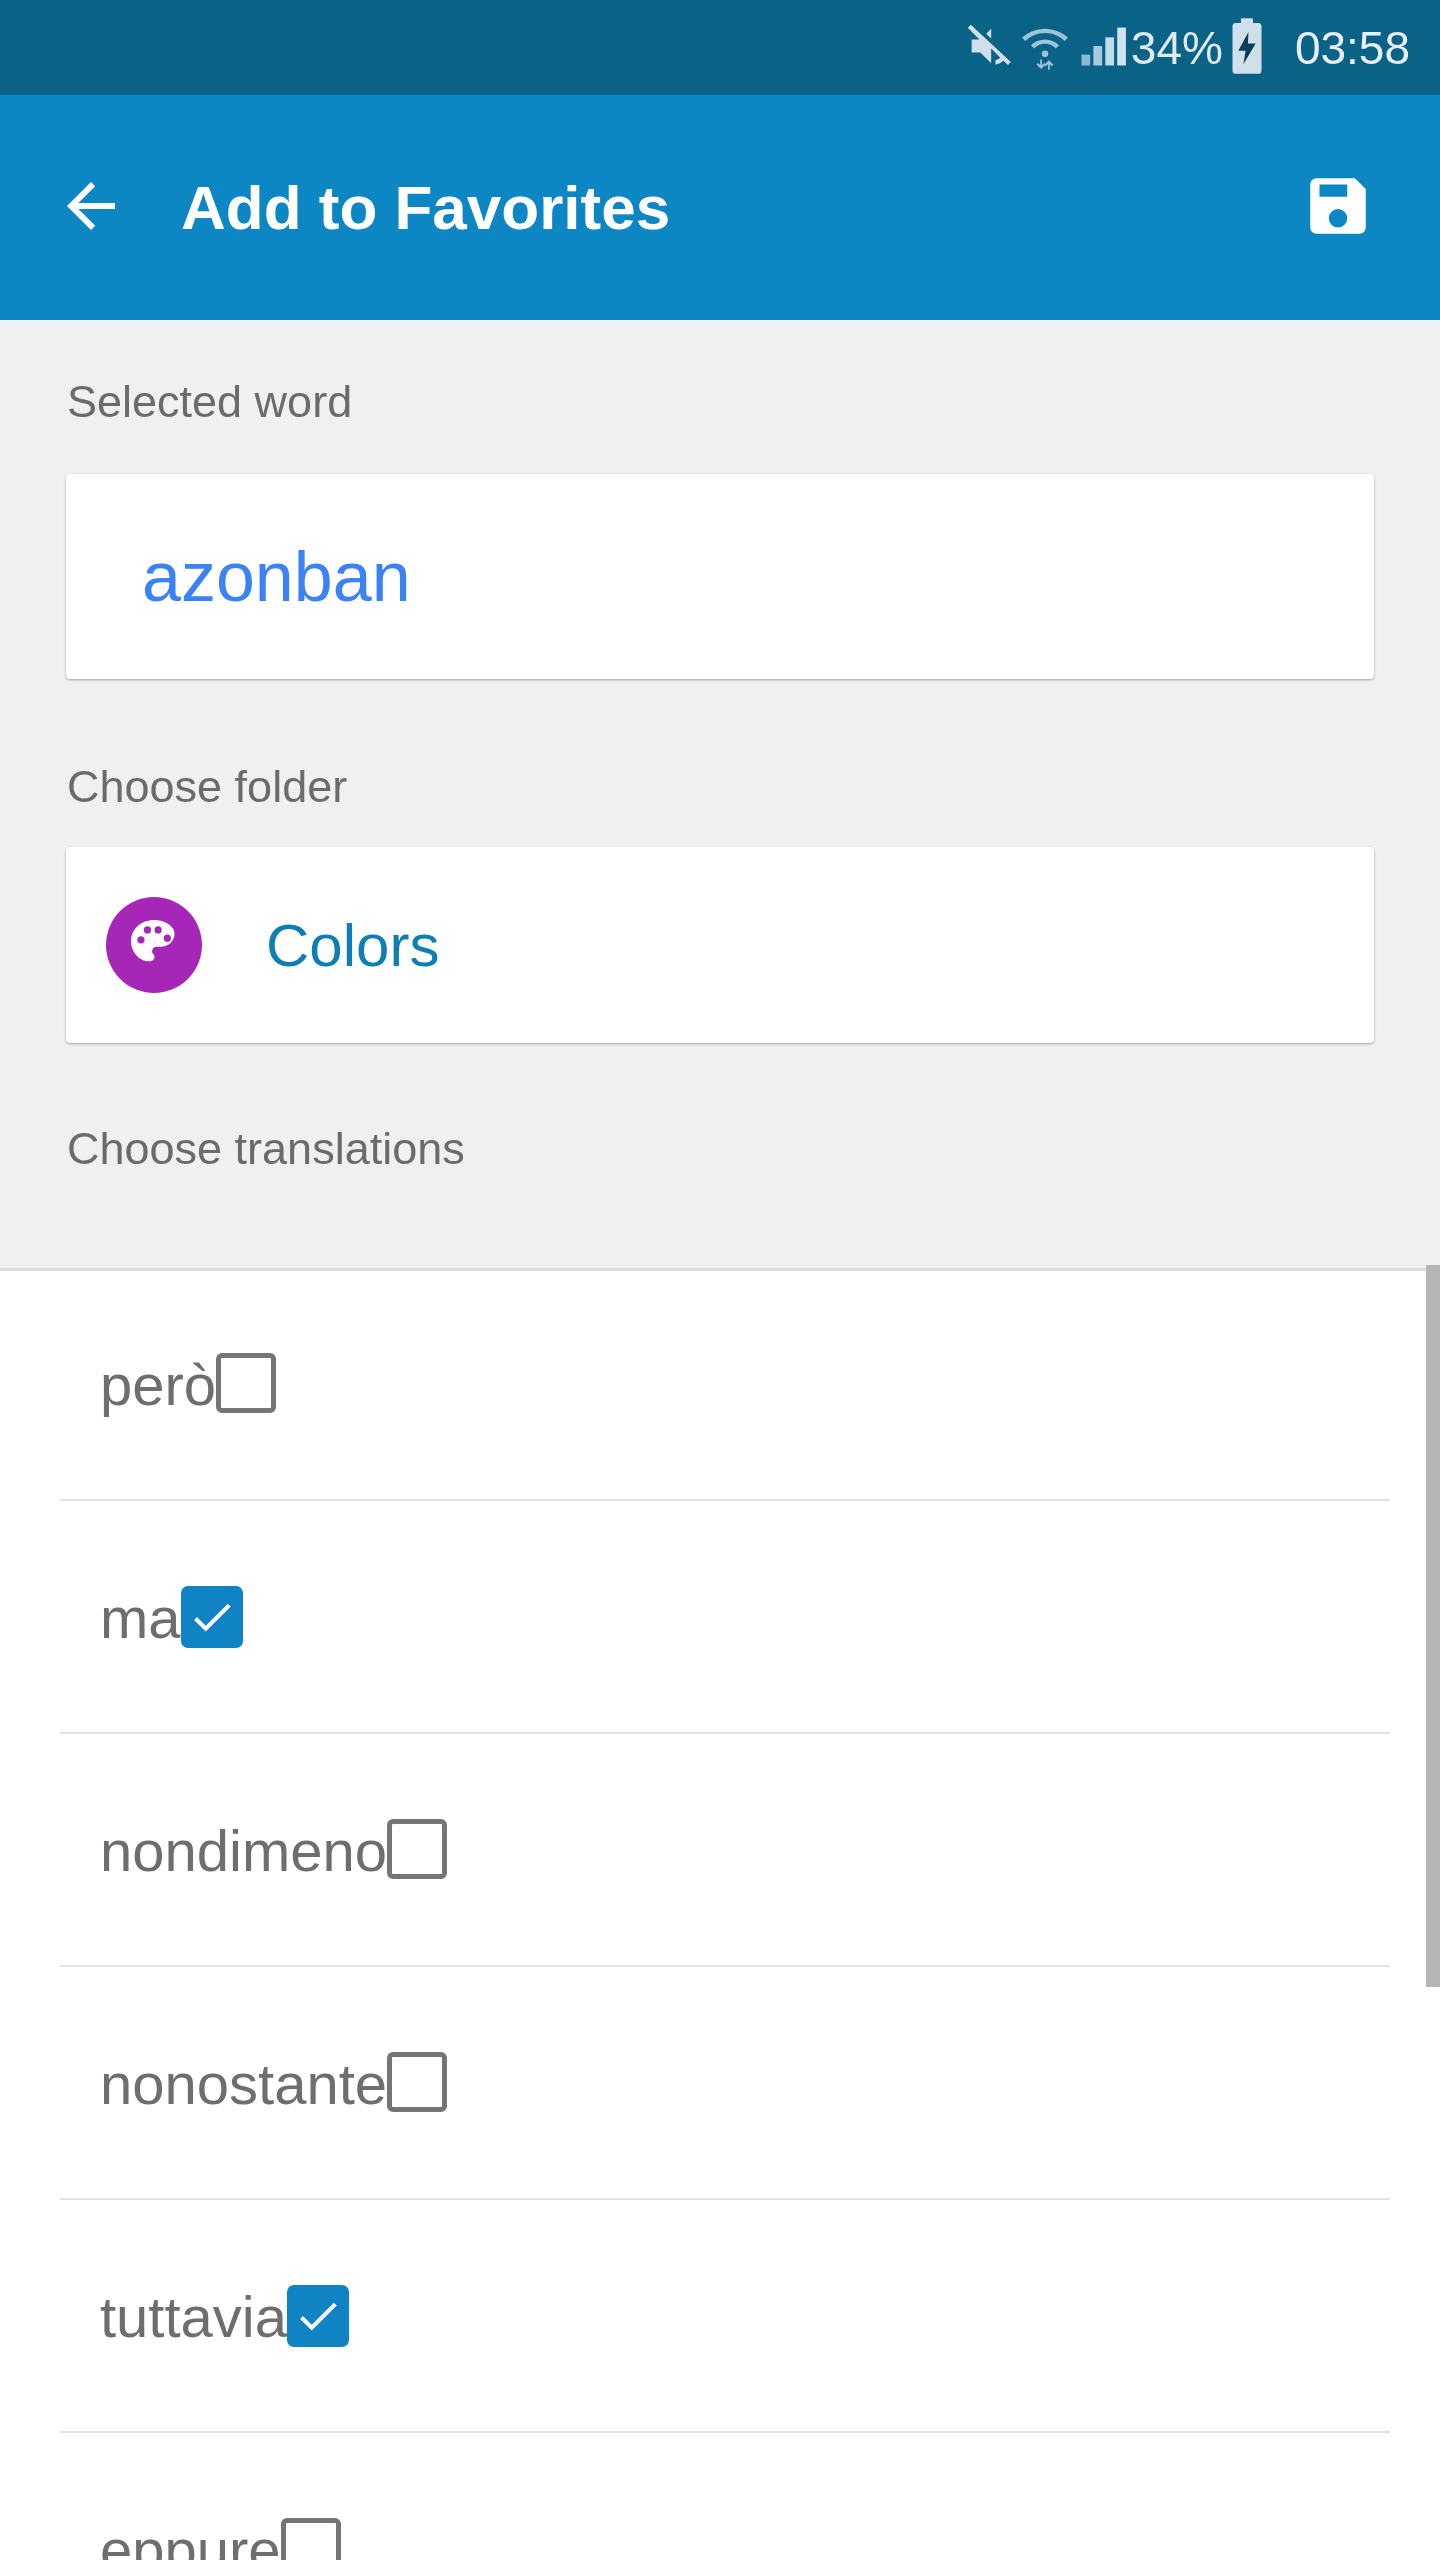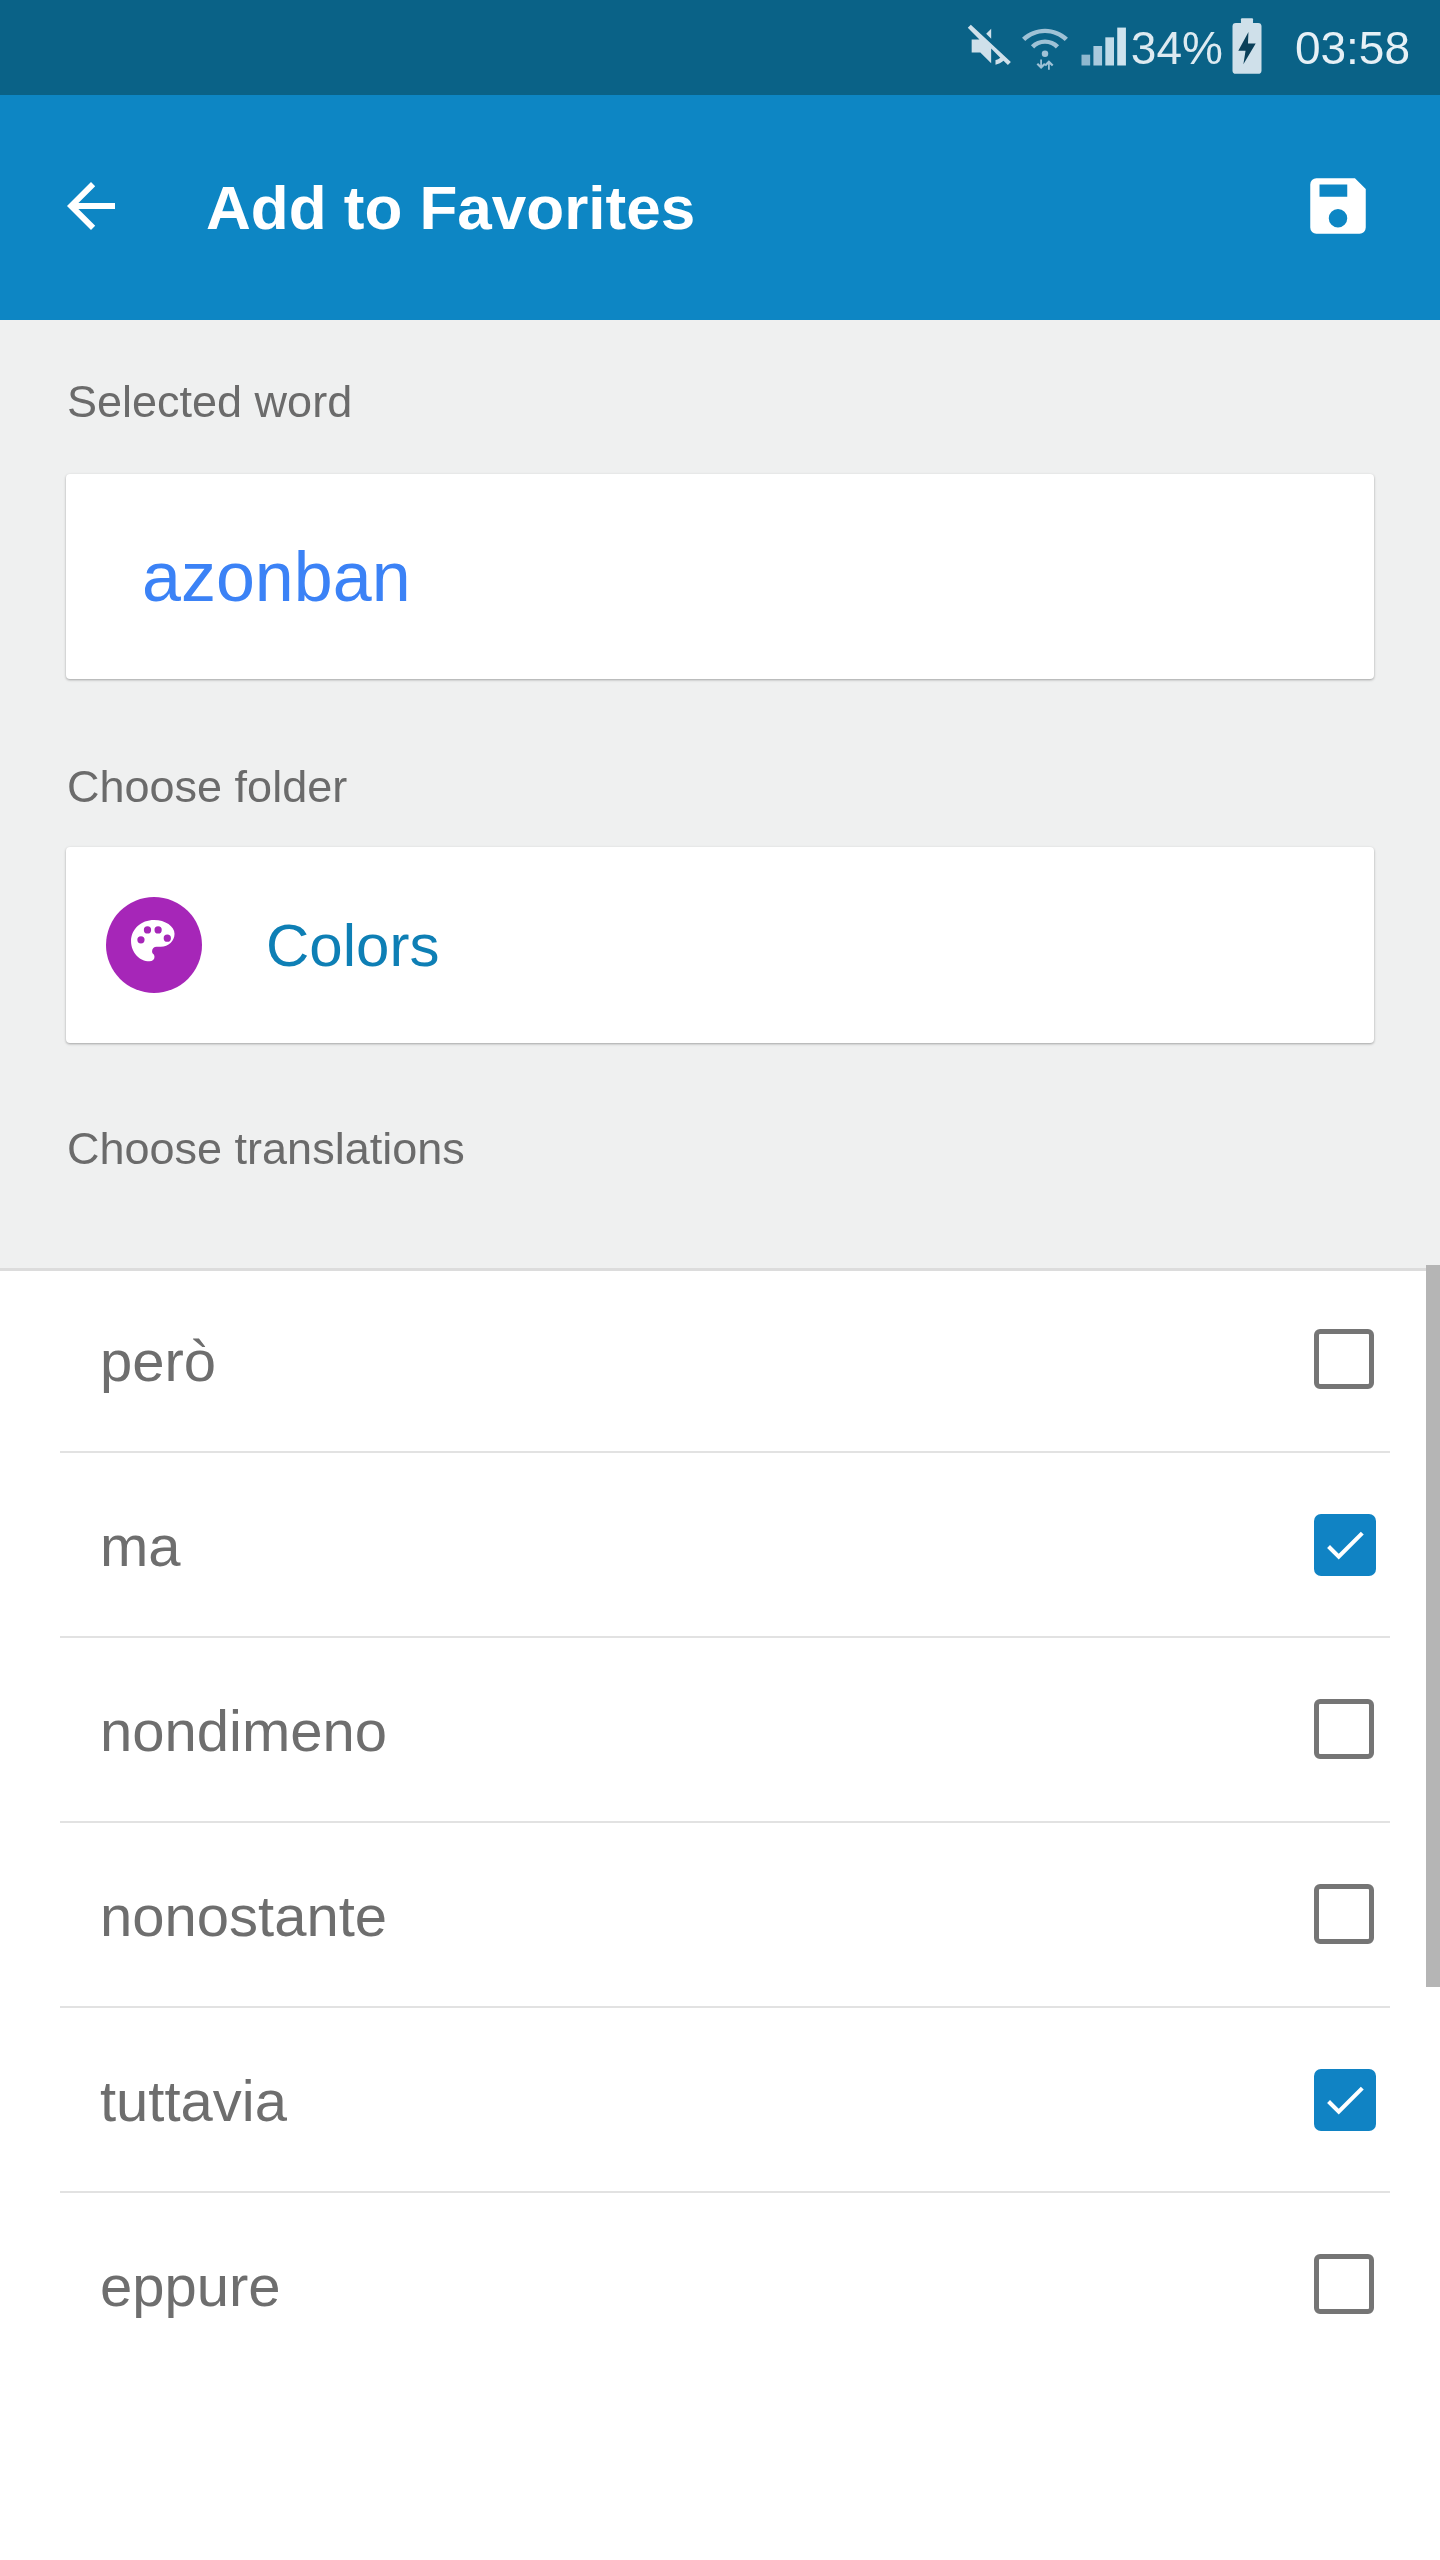--- a/index.html
+++ b/index.html
@@ -27,21 +27,21 @@
   .ico { display:block; }
 
   
   .appbar {
     position:absolute; top:95px; left:0; width:1440px; height:225px;
     background:#0d86c4;
     display:flex; align-items:center;
   }
   .back-btn { margin-left:55px; width:72px; height:72px; display:flex; align-items:center; justify-content:center; }
   .appbar-title {
-    color:#ffffff; font-size:62px; font-weight:bold; margin-left:79px;
+    color:#ffffff; font-size:62px; font-weight:bold; margin-left:54px;
     white-space:nowrap;
   }
   .save-btn { position:absolute; right:62px; top:50%; transform:translateY(-50%); width:80px; height:80px; display:flex; align-items:center; justify-content:center; }
 
   
   .content {
     position:absolute; top:320px; left:0; width:1440px; height:2240px;
     background:#eff0f0;
   }
   .section-label {
@@ -68,22 +68,22 @@
 
   
   .list-wrap {
     position:absolute; top:1268px; left:0; width:1440px; height:1292px;
     background:#ffffff; overflow:hidden;
   }
   .list-divider-top {
     position:absolute; top:0; left:0; width:1440px; height:3px; background:#dcdcdc;
   }
   .row {
-    position:relative; height:185px;
-    display:flex; align-items:center; justify-content:space-between;
+    position:relative; height:233px;
+    display:flex; align-items:center; justify-content:flex-start;
     padding:0 62px 0 100px;
   }
   .row-label { color:#6e6e6e; font-size:58px; white-space:nowrap; }
   .row-sep { position:absolute; bottom:0; left:60px; width:1330px; height:2px; background:#e2e2e2; }
 
   .cb { width:64px; height:64px; flex:0 0 auto; position:relative; }
   .cb-off {
     width:60px; height:60px; border:5px solid #757575; border-radius:6px;
     background:#ffffff; box-sizing:border-box;
   }

